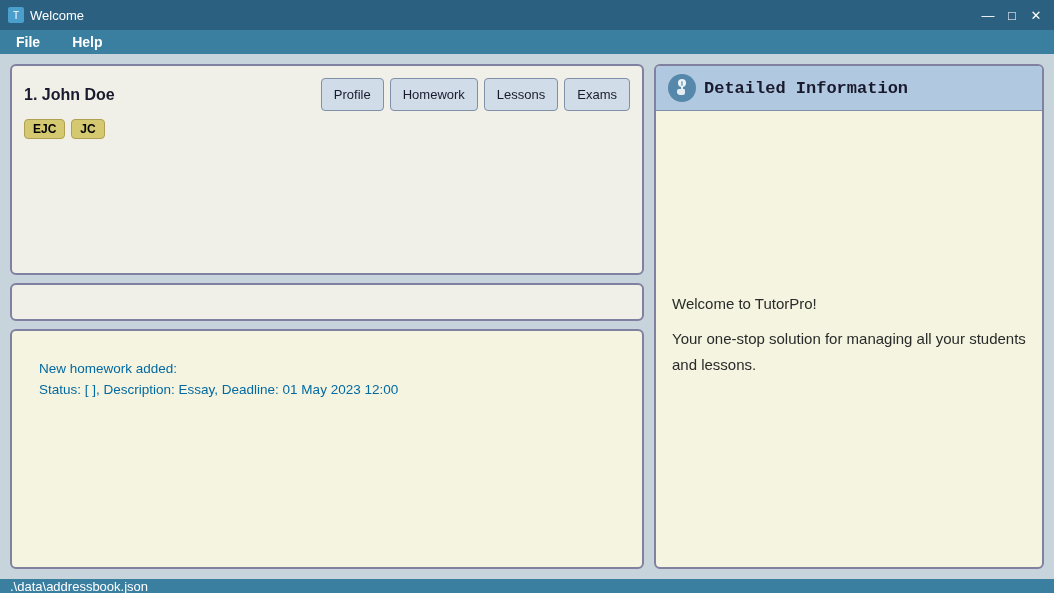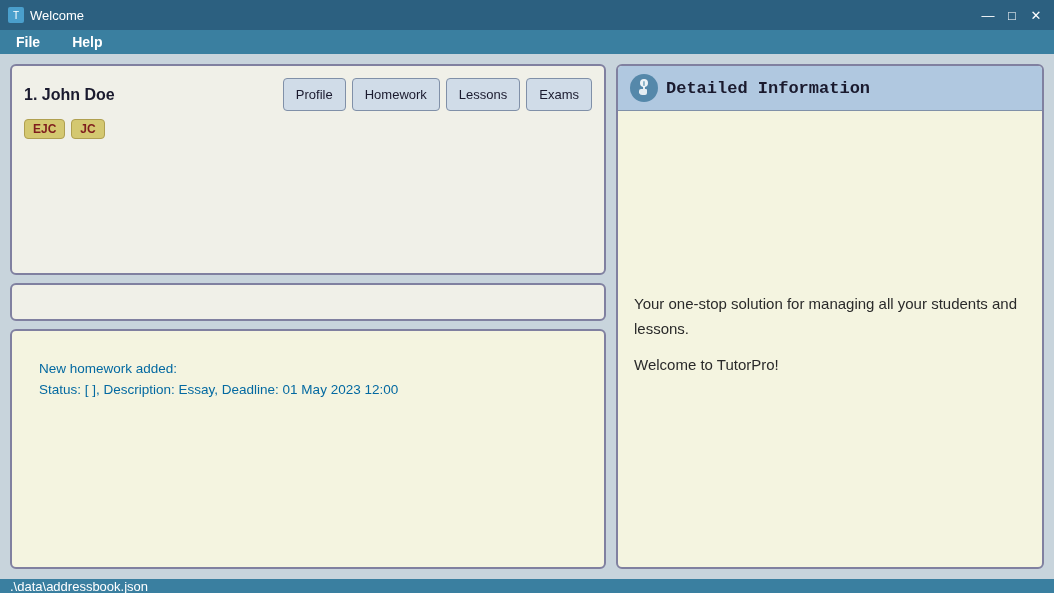--- a/index.html
+++ b/index.html
@@ -133,21 +133,21 @@
       gap: 6px;
       margin-top: 4px;
     }
     .tag {
       background: #d4c870;
       border: 1px solid #b0a050;
       border-radius: 4px;
       padding: 2px 8px;
       font-size: 12px;
       font-weight: bold;
-      color: #7f1d1d;
+      color: #000000;
     }
 
     
     .input-bar {
       background: #f0f0e8;
       border: 2px solid #8080a0;
       border-radius: 6px;
       height: 38px;
       padding: 4px 8px;
       flex-shrink: 0;
@@ -168,21 +168,21 @@
       border-radius: 6px;
       padding: 27px;
       flex: 1;
       font-size: 13.5px;
       line-height: 1.6;
       color: #0369a1;
     }
 
     
     .right-panel {
-      width: 428px;
+      width: 390px;
       flex-shrink: 0;
       display: flex;
       flex-direction: column;
       align-items: center;
     }
 
     .detail-panel {
       background: #f4f4e0;
       border: 2px solid #8080a0;
       border-radius: 6px;
@@ -306,22 +306,22 @@
           <svg width="22" height="22" viewBox="0 0 22 22">
             <circle cx="11" cy="6" r="4" fill="#fff" opacity="0.9"></circle>
             <text x="11" y="9" text-anchor="middle" font-size="7" fill="#3a7fa0" font-weight="bold">i</text>
             <path d="M6 14 Q6 12 8 12 L10 12 L10 10 Q10 8.5 11 8.5 Q12 8.5 12 10 L12 12 L13 12 Q14 12 14 13 L14 16 Q14 18 12 18 L9 18 Q7 18 6 16 Z" fill="#fff" opacity="0.85"></path>
           </svg>
         </div>
         <span class="detail-title">Detailed Information</span>
       </div>
       <div class="detail-body">
         <div class="detail-welcome">
+          <p>Welcome to TutorPro!</p>
           <p>Your one-stop solution for managing all your students and lessons.</p>
-          <p>Welcome to TutorPro!</p>
         </div>
       </div>
     </div>
   </div>
 
 </div>
 
 <div class="status-bar">
   <span>.\data\addressbook.json</span>
 </div>

